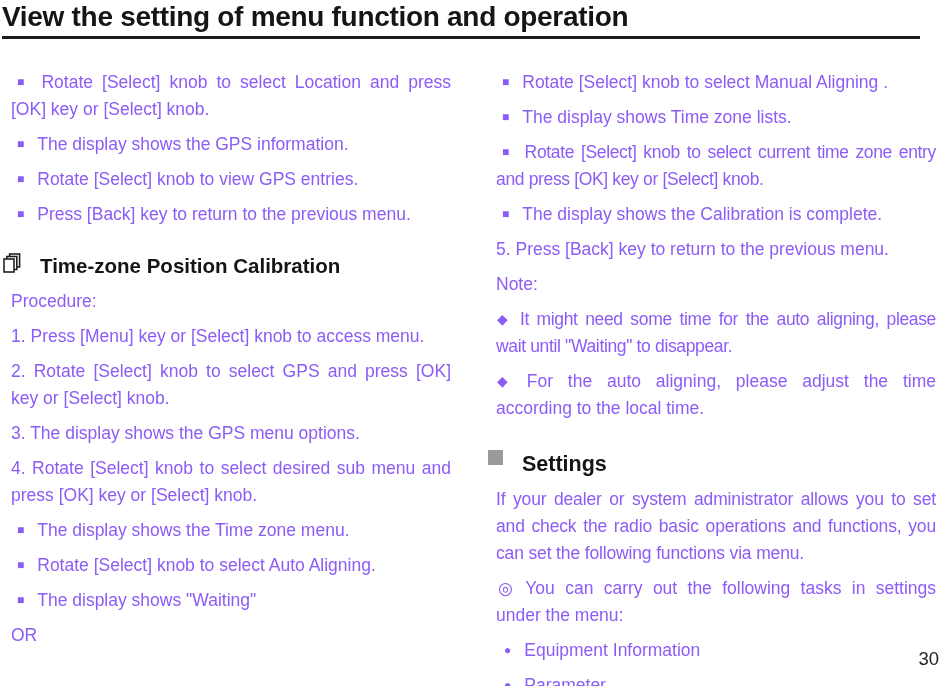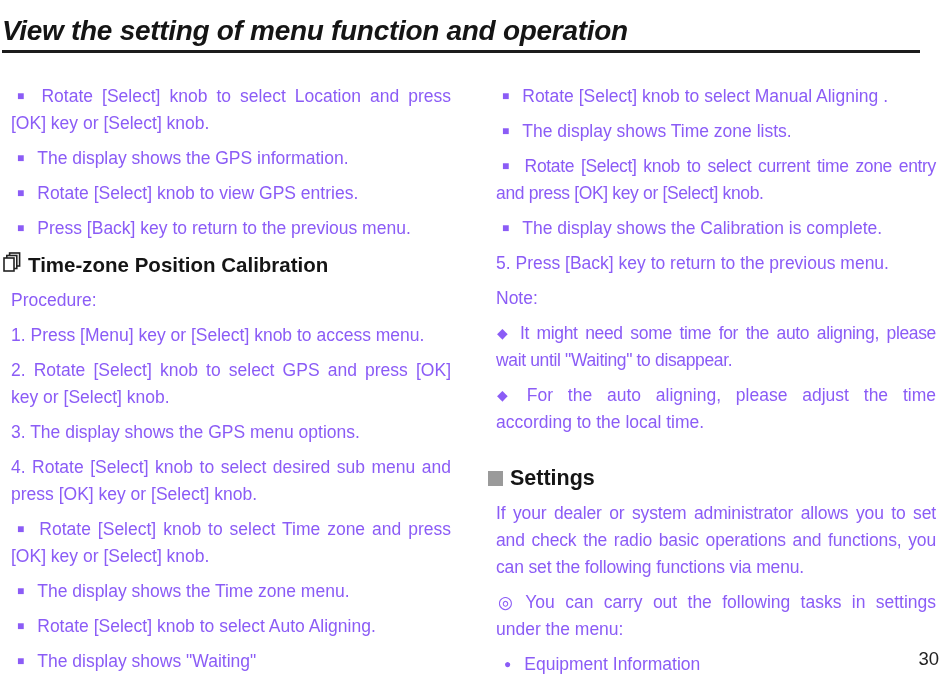--- a/index.html
+++ b/index.html
@@ -2,36 +2,36 @@
 <html><head>
 <meta charset="utf-8">
 <style>
   html,body{margin:0;padding:0;}
   body{
     width:946px;height:686px;background:#ffffff;
     font-family:"Liberation Sans","DejaVu Sans",sans-serif;
     color:#1e1e1e;
   }
   .page{position:relative;width:946px;height:686px;overflow:hidden;background:#fff;}
-  .hdr{padding:16px 0 0 2px;font-style:italic;}
+  .hdr{padding:2px 0 0 2px;}
   .title{
     font-size:28px;font-weight:700;letter-spacing:-0.3px;
     line-height:30px;color:#151515;margin:0;
   }
   .rule{width:918px;height:0;border-bottom:3.5px solid #1c1c1c;margin-top:4px;}
   .cols{display:flex;margin-top:22px;padding-left:3px;}
   .col{width:456px;}
   .col.left{margin-right:29px;}
   p.t{margin:8px;font-size:17.5px;line-height:27px;text-align:justify;color:#8b5cf6;}
   p.t.tight .txt{letter-spacing:-0.35px;}
   p.t.tight2 .txt{letter-spacing:-0.15px;}
   .b{font-weight:400;color:#171717;}
   h2.sec{
-    display:flex;align-items:center;gap:7px;
-    margin:9px 0 0 0;font-size:20.5px;line-height:28px;
+    display:flex;align-items:flex-start;gap:19px;
+    margin:24px 0 0 0;font-size:20.5px;line-height:28px;
     font-weight:700;color:#151515;
   }
   h2.sec.settings{margin-top:28px;font-size:21.5px;}
   .mk-sq{font-size:12px;vertical-align:2px;margin:0 13px 0 6px;}
   .mk-d{font-size:14px;vertical-align:1px;margin:0 9px 0 1px;}
   .mk-dot{font-size:12px;vertical-align:2px;margin:0 13px 0 8px;}
   .mk-dc{font-size:17px;margin:0 7px 0 2px;}
   .gray-sq{display:inline-block;width:15px;height:15px;background:#9a9a9a;flex:0 0 auto;}
   .pages-ico{flex:0 0 auto;display:inline-block;}
   .pgnum{position:absolute;right:7px;bottom:16px;font-size:18.5px;color:#222;}
@@ -66,21 +66,20 @@
         <span>Time-zone Position Calibration</span>
       </h2>
 
       <p class="t b">Procedure:</p>
 
       <p class="t"><span class="txt">1. Press [Menu] key or [Select] knob to access menu.</span></p>
       <p class="t"><span class="txt">2. Rotate [Select] knob to select GPS and press [OK] key or [Select] knob.</span></p>
       <p class="t"><span class="txt">3. The display shows the GPS menu options.</span></p>
       <p class="t"><span class="txt">4. Rotate [Select] knob to select desired sub menu and press [OK] key or [Select] knob.</span></p>
 
-      <p class="t"><span class="mk-sq">■</span><span class="txt">Rotate [Select] knob to select Time zone and press [OK] key or [Select] knob.</span></p>
       <p class="t"><span class="mk-sq">■</span><span class="txt">The display shows the Time zone menu.</span></p>
       <p class="t"><span class="mk-sq">■</span><span class="txt">Rotate [Select] knob to select Auto Aligning.</span></p>
       <p class="t"><span class="mk-sq">■</span><span class="txt">The display shows "Waiting"</span></p>
 
       <p class="t b">OR</p>
     </div>
 
     <div class="col right">
 
       <p class="t"><span class="mk-sq">■</span><span class="txt">Rotate [Select] knob to select Manual Aligning .</span></p>

